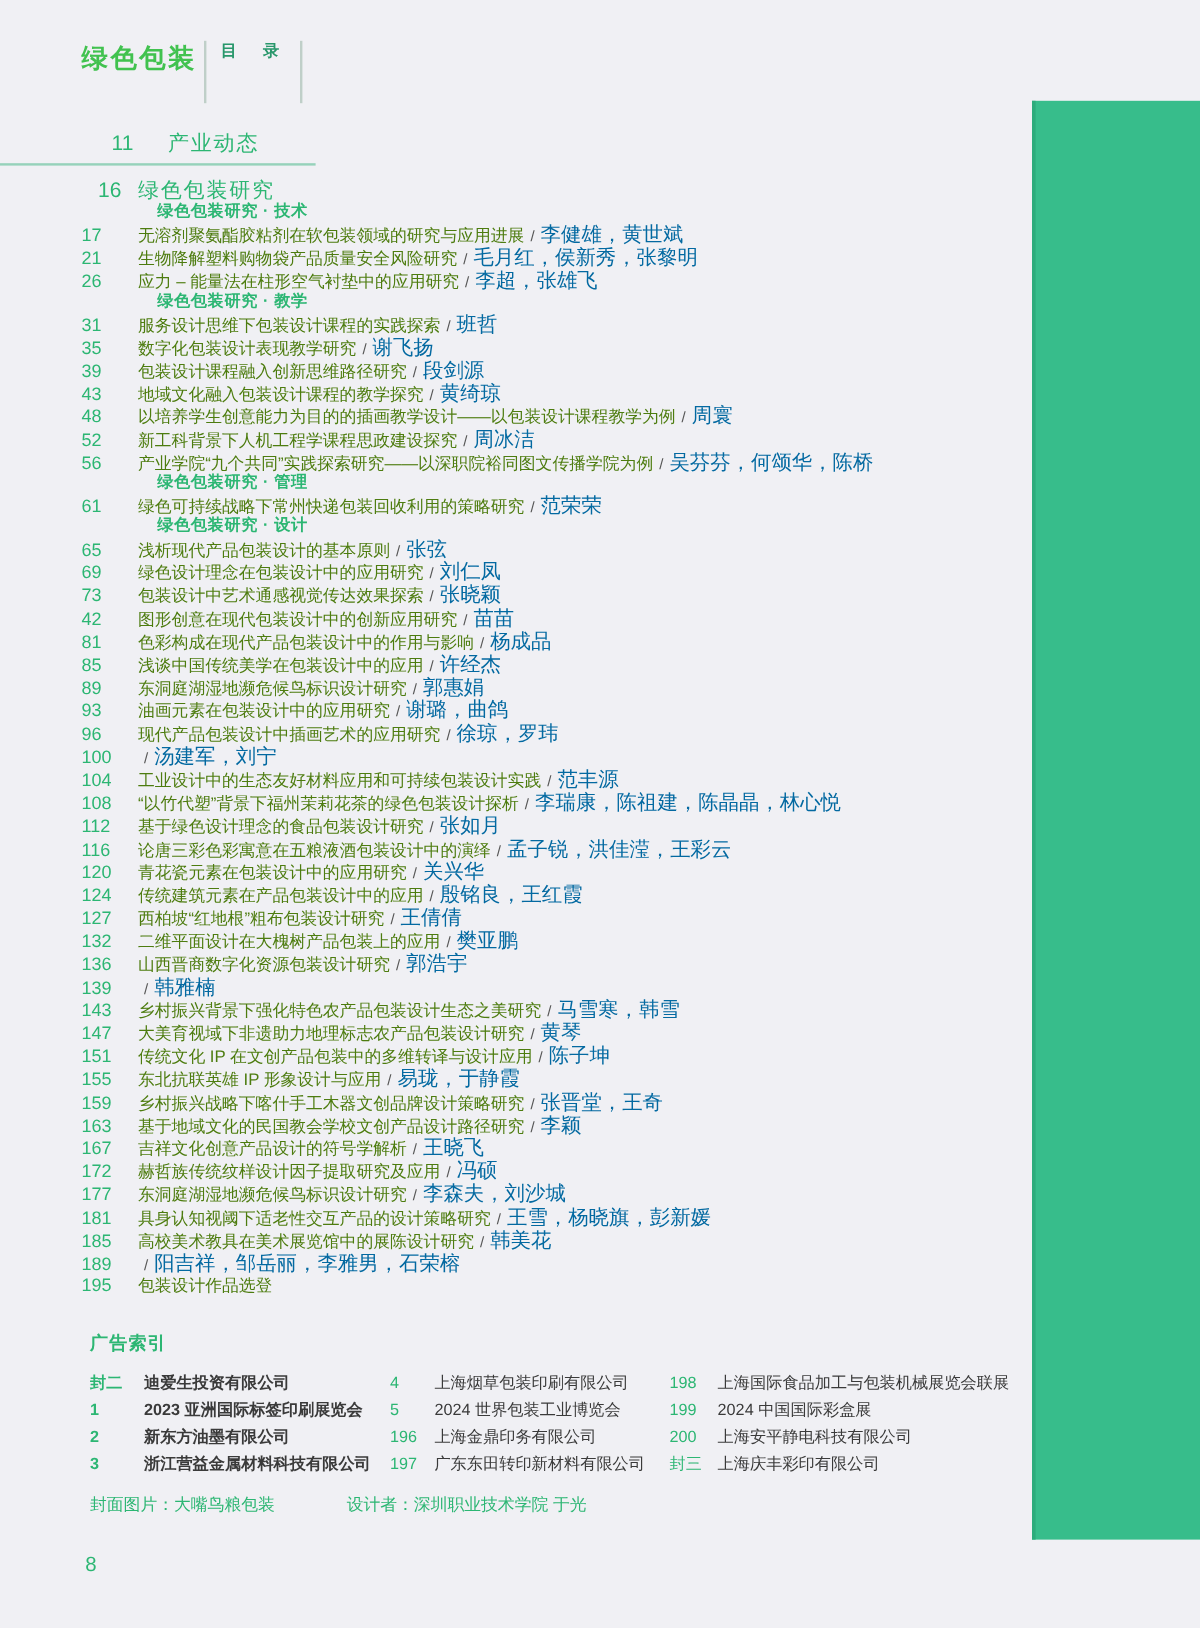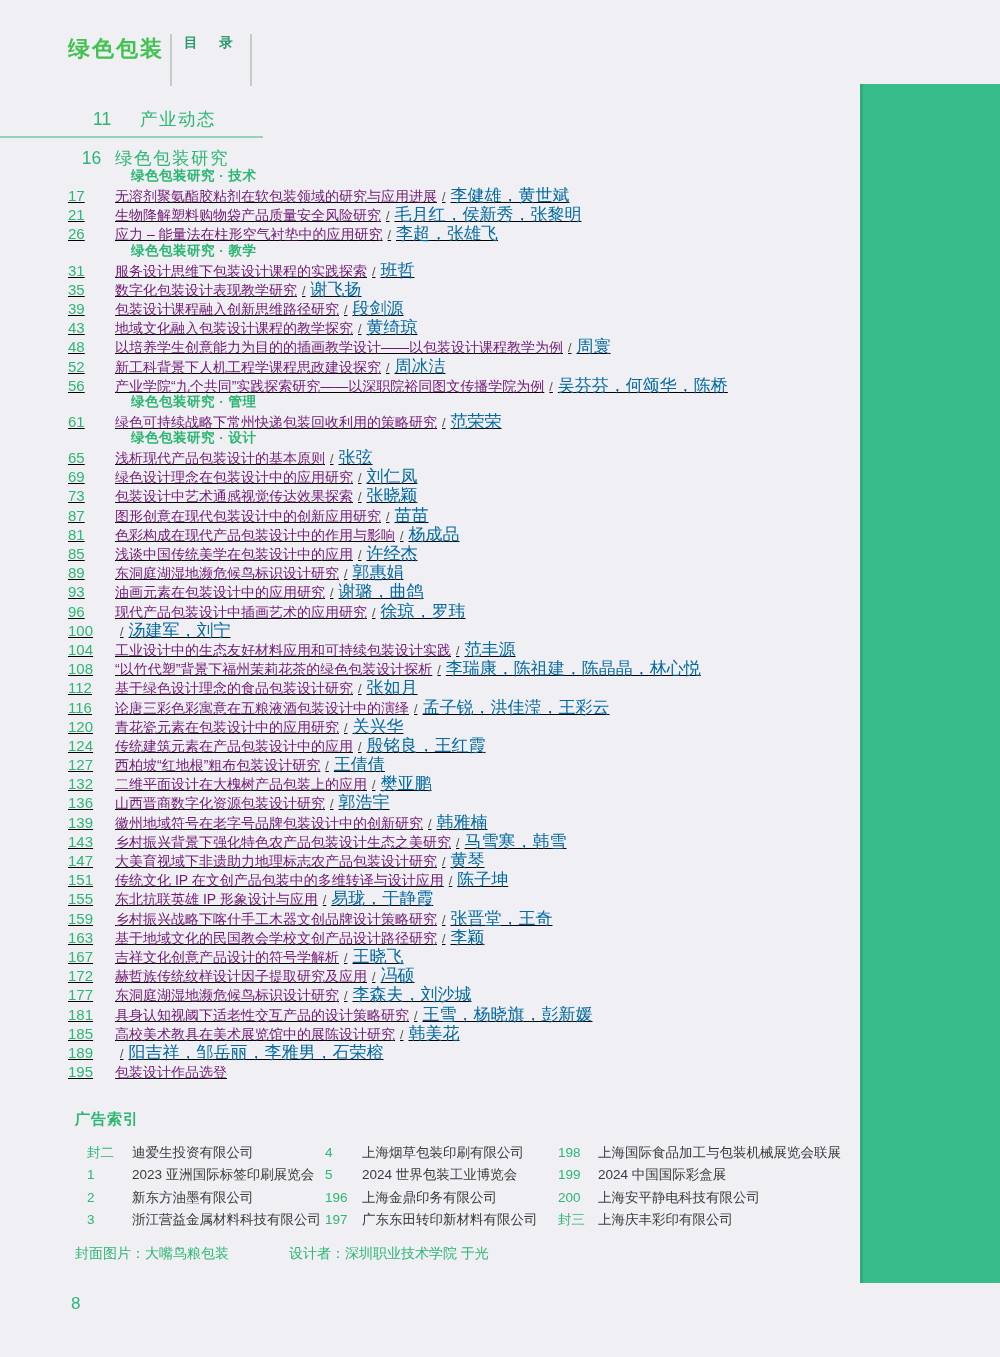--- a/index.html
+++ b/index.html
@@ -28,30 +28,30 @@
   
   .toc-body{position:absolute;left:68px;top:147px;width:789px;}
   .row-research{display:flex;align-items:baseline;height:22px;line-height:22px;text-align:center;}
   .row-research .num,.row-research .title{font-size:17.5px;color:#2cb673;font-weight:500;}
   .row-research .num{width:47px;flex:none;}
   .row-research .title{letter-spacing:1.5px;}
   .group-header{
     margin-left:63px;font-size:13.5px;color:#2cb673;font-weight:bold;
     height:14px;line-height:14px;margin-top:0;margin-bottom:3px;letter-spacing:0.5px;
   }
-  .article{display:flex;align-items:baseline;height:19.2px;line-height:19.2px;white-space:nowrap;text-decoration:underline;}
+  .article{display:flex;align-items:baseline;height:19.2px;line-height:19.2px;white-space:nowrap;}
   .article .num{width:47px;flex:none;font-size:15px;color:#2cb673;}
-  .article .t{font-size:14px;color:#701a75;}
+  .article .t{font-size:14px;color:#4d7c0f;}
   .article .sep{font-size:12.5px;color:#555;margin:0 5px;}
   .article .au{font-size:17px;color:#0369a1;}
   
   .ads{position:absolute;left:75px;top:1110px;width:782px;}
   .ads-title{font-size:15px;font-weight:bold;color:#2cb673;letter-spacing:1px;}
   .ad-col{position:absolute;top:32px;}
-  .ad-col.c0{left:12px;}
+  .ad-col.c0{left:0;font-weight:bold;}
   .ad-col.c1{left:250px;}
   .ad-col.c2{left:483px;}
   .ad-row{display:flex;align-items:baseline;height:22.4px;line-height:22.4px;white-space:nowrap;font-size:13.5px;}
   .ad-row .num{flex:none;color:#2cb673;}
   .c0 .ad-row .num{width:45px;}
   .c1 .ad-row .num{width:37px;}
   .c2 .ad-row .num{width:40px;}
   .ad-row .name{color:#3a3a3a;}
   
   .cover-line{position:absolute;left:75px;top:1245px;font-size:14px;color:#2cb673;font-weight:500;white-space:nowrap;}
@@ -164,21 +164,21 @@
         <span class="sep">/</span>
         <span class="au">刘仁凤</span>
       </div>
       <div class="article">
         <span class="num">73</span>
         <span class="t">包装设计中艺术通感视觉传达效果探索</span>
         <span class="sep">/</span>
         <span class="au">张晓颖</span>
       </div>
       <div class="article">
-        <span class="num">87</span>
+        <span class="num">42</span>
         <span class="t">图形创意在现代包装设计中的创新应用研究</span>
         <span class="sep">/</span>
         <span class="au">苗苗</span>
       </div>
       <div class="article">
         <span class="num">81</span>
         <span class="t">色彩构成在现代产品包装设计中的作用与影响</span>
         <span class="sep">/</span>
         <span class="au">杨成品</span>
       </div>
@@ -260,21 +260,20 @@
         <span class="au">樊亚鹏</span>
       </div>
       <div class="article">
         <span class="num">136</span>
         <span class="t">山西晋商数字化资源包装设计研究</span>
         <span class="sep">/</span>
         <span class="au">郭浩宇</span>
       </div>
       <div class="article">
         <span class="num">139</span>
-        <span class="t">徽州地域符号在老字号品牌包装设计中的创新研究</span>
         <span class="sep">/</span>
         <span class="au">韩雅楠</span>
       </div>
       <div class="article">
         <span class="num">143</span>
         <span class="t">乡村振兴背景下强化特色农产品包装设计生态之美研究</span>
         <span class="sep">/</span>
         <span class="au">马雪寒，韩雪</span>
       </div>
       <div class="article">

